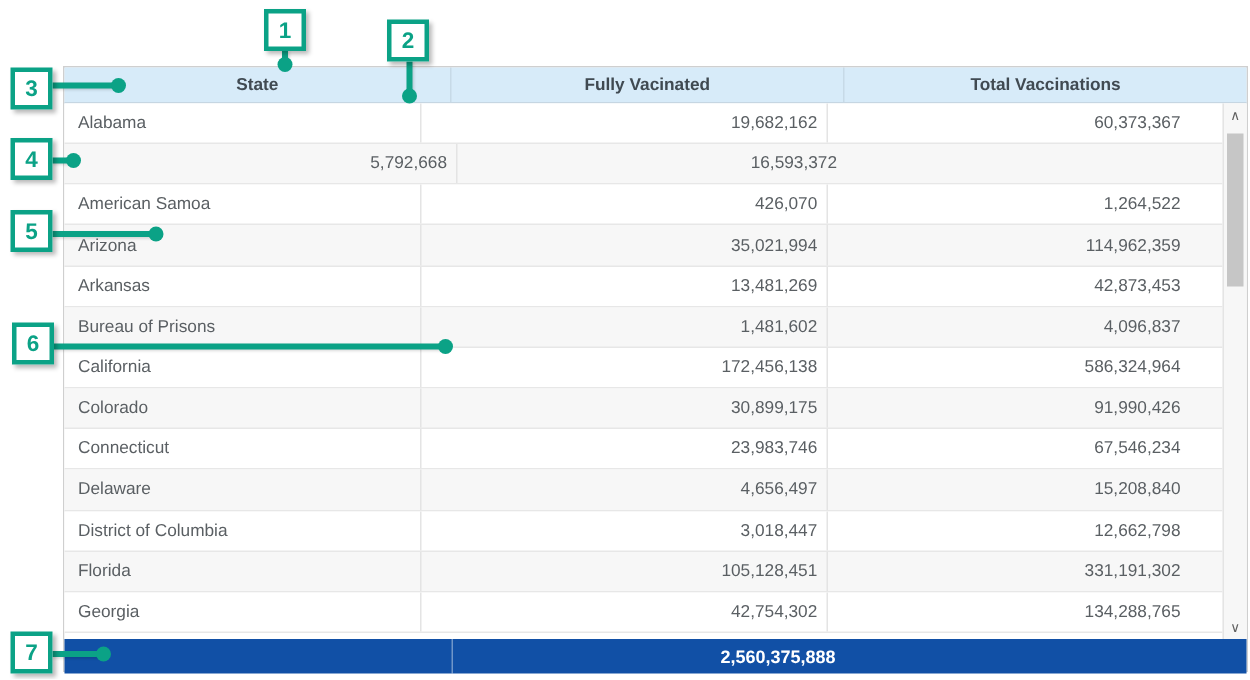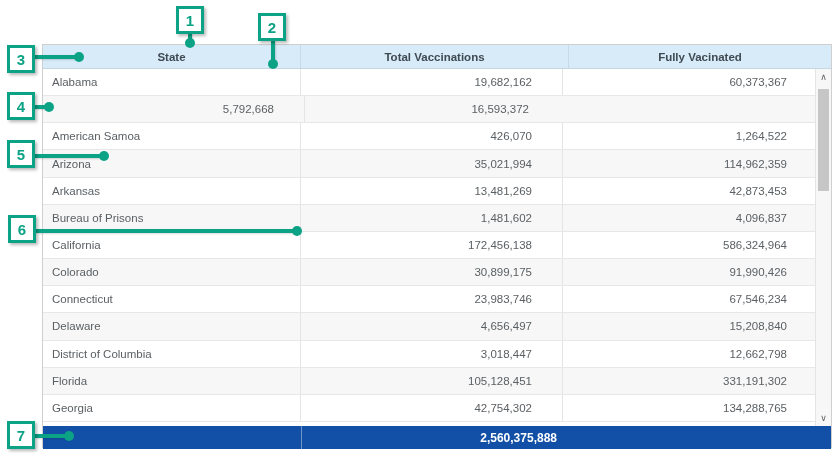--- a/index.html
+++ b/index.html
@@ -11,26 +11,26 @@
   .table-widget { position:absolute; left:42px; top:44px; width:790px; height:404px;
                   border:1px solid #cfcfcf; background:#fff; }
   .thead { display:flex; height:24px; background:#d7ebf9; border-bottom:1px solid #c6d6e2; }
   .th { display:flex; align-items:center; justify-content:center;
         font-size:11.5px; font-weight:bold; color:#404a52; border-right:1px solid rgba(0,0,0,0.07); }
   .th:last-child { border-right:none; }
   .th.w1 { width:258px; } .th.w2 { width:262px; } .th.w3 { width:268px; }
 
   .tbody { position:relative; height:357px; background:#fff; }
   .rows { position:absolute; left:0; top:0; width:772px; height:353px; display:flex; flex-direction:column; }
-  .trow { flex:1; display:flex; border-bottom:1px solid #e7e7e7; background:#ffffff; }
+  .trow { flex:1; display:flex; border-bottom:1px solid #e7e7e7; background:#ffffff;gap:29px; }
   .trow.alt { background:#f7f7f7; }
   .cell { display:flex; align-items:center; font-size:11.5px; color:#5a5f63;
           border-right:1px solid #e4e4e4; overflow:hidden; }
   .c-state { width:258px; padding-left:9px; }
-  .c-fully { width:262px; justify-content:flex-end; padding-right:30px; }
+  .c-fully { width:262px; justify-content:flex-end; padding-right:6px; }
   .c-total { width:252px; justify-content:flex-end; padding-right:28px; border-right:none; }
 
   
   .scrollbar { position:absolute; right:0; top:0; width:16px; height:357px; background:#f7f7f7;
                border-left:1px solid #e4e4e4; }
   .sb-btn { position:absolute; left:0; width:15px; height:16px; display:flex; align-items:center;
             justify-content:center; font-size:9px; color:#606060; background:#f7f7f7; }
   .sb-up { top:0; } .sb-down { bottom:0; }
   .sb-thumb { position:absolute; left:2px; top:20px; width:11px; height:102px; background:#c6c6c6; }
 
@@ -51,22 +51,22 @@
 </style>
 </head>
 <body>
 
 <div class="stage">
 
   <div class="table-widget">
 
     <div class="thead">
       <div class="th w1">State</div>
+      <div class="th w2">Fully Vacinated</div>
       <div class="th w3">Total Vaccinations</div>
-      <div class="th w2">Fully Vacinated</div>
     </div>
 
     <div class="tbody">
       <div class="rows">
           <div class="trow">
             <div class="cell c-state">Alabama</div>
             <div class="cell c-fully">19,682,162</div>
             <div class="cell c-total">60,373,367</div>
           </div>
           <div class="trow alt">

